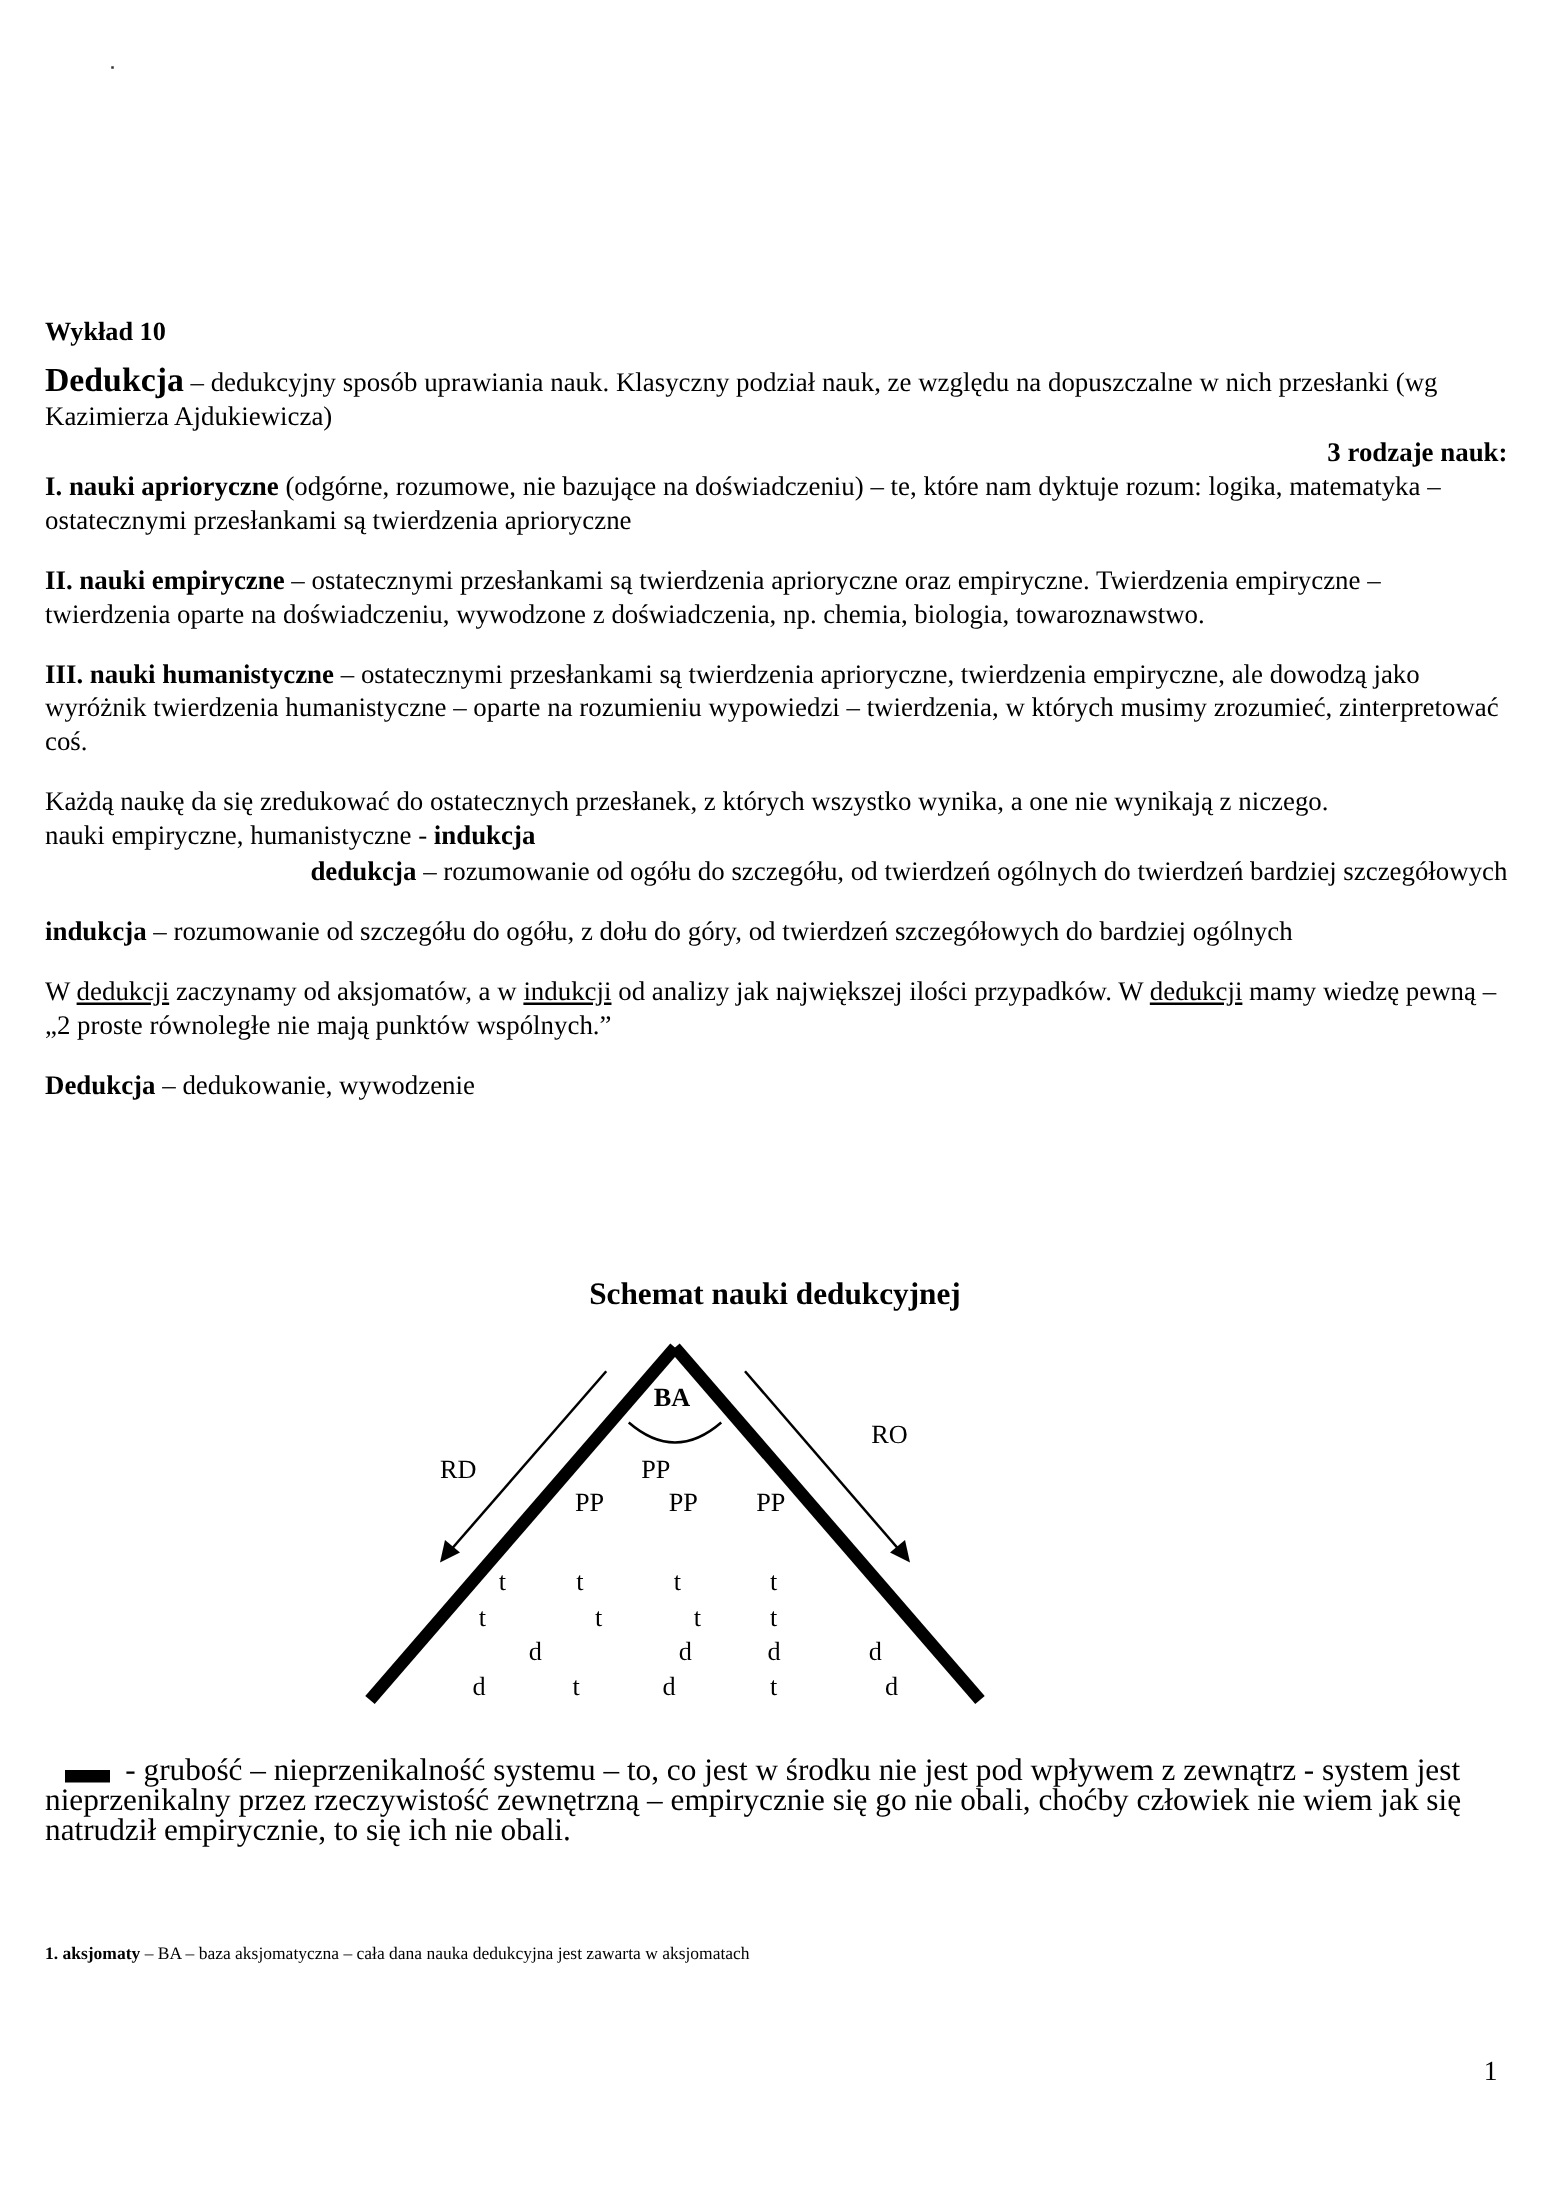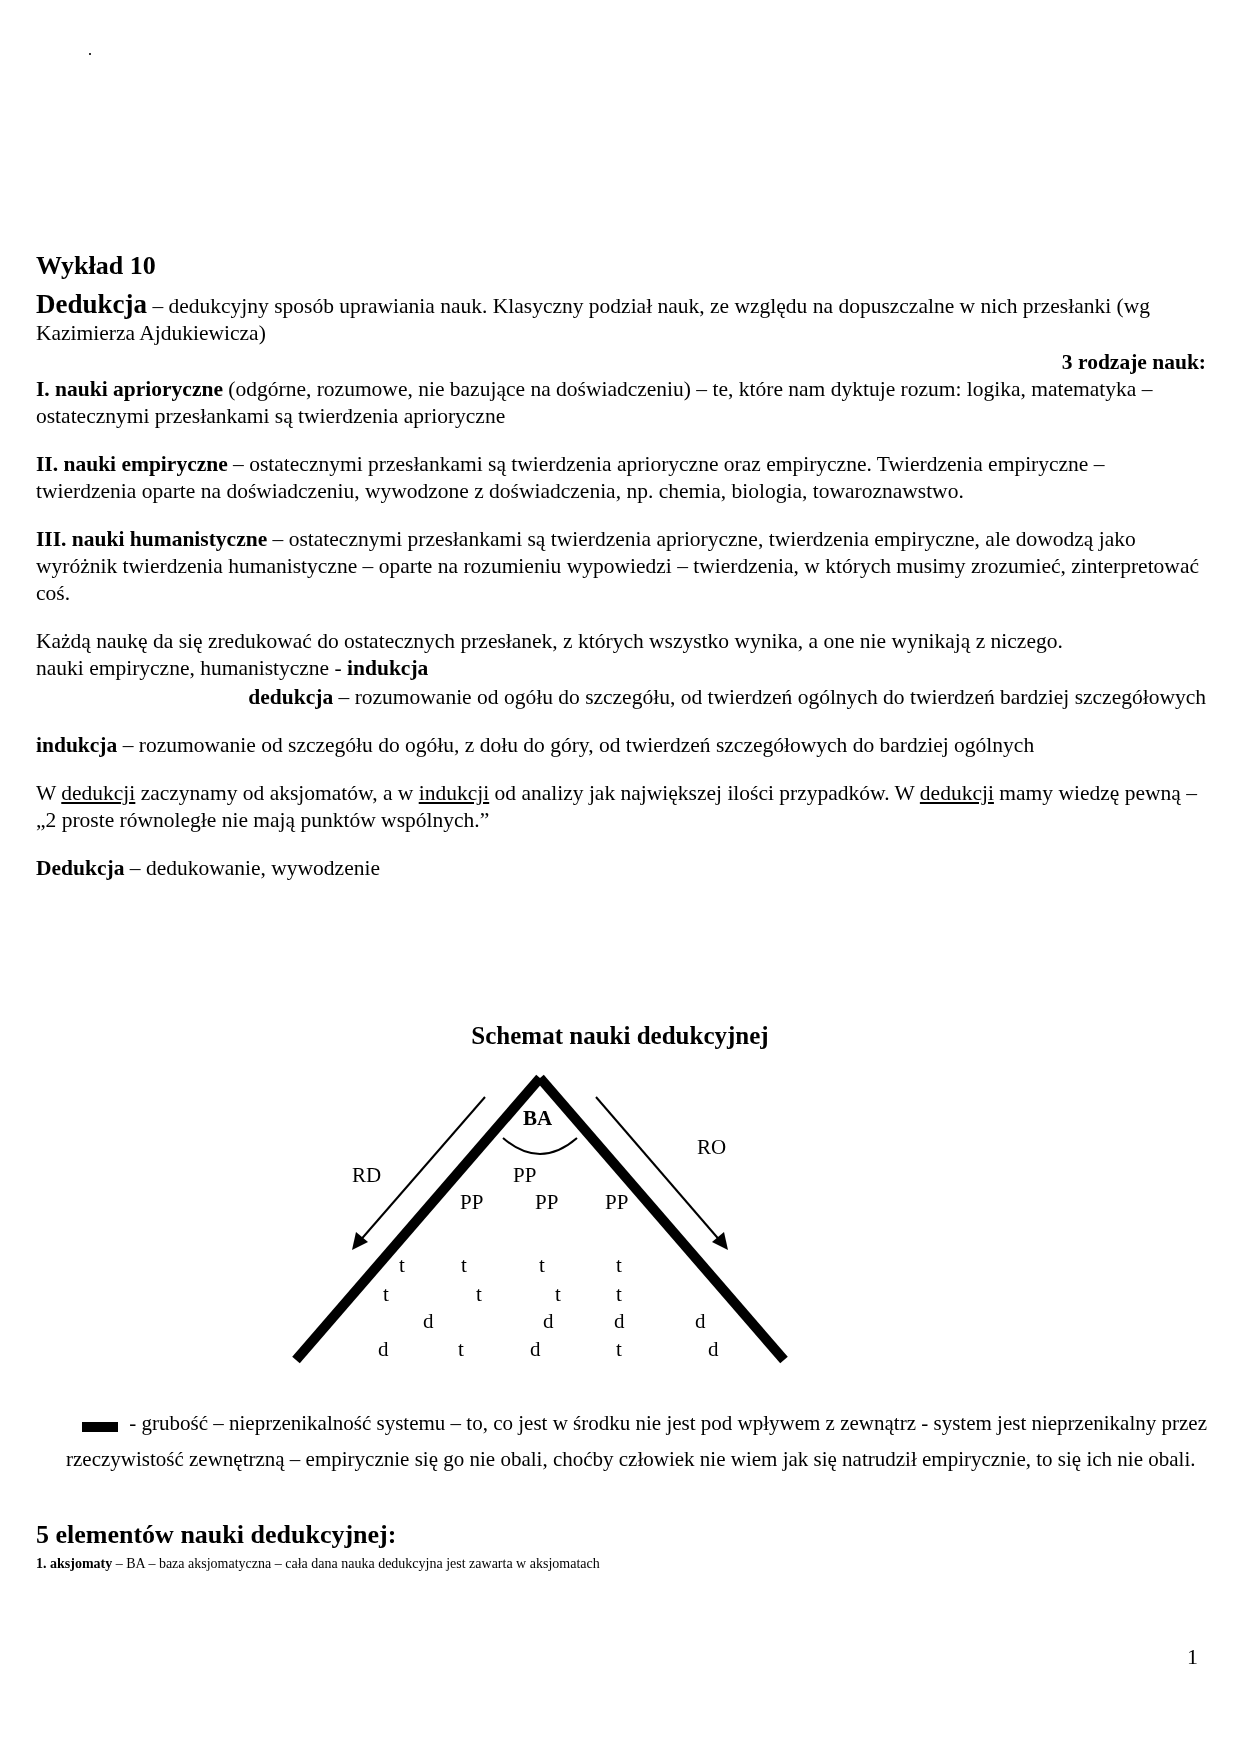--- a/index.html
+++ b/index.html
@@ -2,31 +2,31 @@
 <html><head>
 <meta charset="utf-8">
 <style>
   html, body { margin: 0; padding: 0; background: #ffffff; }
   body { width: 1240px; height: 1754px; position: relative; overflow: hidden;
          font-family: "Liberation Serif", "DejaVu Serif", serif; color: #000; }
   .page { position: absolute; left: 0; top: 0; width: 1240px; height: 1754px; }
   .dot { position: absolute; left: 89px; top: 53px; width: 2px; height: 2px; background: #333; }
   .content { position: absolute; left: 36px; top: 252px; width: 1170px; font-size: 21.5px; line-height: 27px; }
   .p { margin: 0; }
-  .title { font-weight: bold; font-size: 26px; margin-bottom: 10px; }
+  .title { font-weight: bold; font-size: 21px; margin-bottom: 10px; }
   .bigbold { font-weight: bold; font-size: 27px; }
   b { font-weight: bold; }
   u { text-decoration: underline; }
   .gap8 { margin-top: 21px; }
   .gap12 { margin-top: 2px; text-align: right; }
   .diagram-title { position: absolute; left: 0; width: 680px; top: 1022px; left: 280px; text-align: center;
                    font-weight: bold; font-size: 25px; width: 680px; }
   .dlabel { position: absolute; font-size: 21px; line-height: 21px; }
   .dlabel.bold { font-weight: bold; }
-  .legend { position: absolute; left: 36px; top: 1405px; width: 1170px; font-size: 21px; line-height: 36px; margin-left: 30px; }
+  .legend { position: absolute; left: 36px; top: 1405px; width: 1170px; font-size: 25px; line-height: 24px; }
   .legend-bar { display: inline-block; width: 36px; height: 10px; background: #000; vertical-align: -2px; margin-left: 16px; margin-right: 6px; }
   .section-heading { position: absolute; left: 36px; top: 1520px; font-size: 26px; font-weight: bold; }
   .item1 { position: absolute; left: 36px; top: 1556px; font-size: 14px; }
   .page-number { position: absolute; right: 42px; top: 1644px; font-size: 22px; }
 </style>
 </head>
 <body>
 
 <div class="page">
   <div class="dot"></div>
@@ -113,19 +113,18 @@
   <div class="dlabel" style="left:378px; top:1339px;">d</div>
   <div class="dlabel" style="left:458px; top:1339px;">t</div>
   <div class="dlabel" style="left:530px; top:1339px;">d</div>
   <div class="dlabel" style="left:616px; top:1339px;">t</div>
   <div class="dlabel" style="left:708px; top:1339px;">d</div>
 
   <p class="p legend">
     <span class="legend-bar"></span><span> - grubość – nieprzenikalność systemu – to, co jest w środku nie jest pod wpływem z zewnątrz - system jest nieprzenikalny przez  rzeczywistość zewnętrzną – empirycznie się go nie obali, choćby człowiek nie wiem jak się natrudził empirycznie, to się ich nie obali.</span>
   </p>
 
-  <div class="section-heading">5 elementów nauki dedukcyjnej:</div>
   <div class="item1">
     <b>1. aksjomaty</b><span> – BA – baza aksjomatyczna – cała dana nauka dedukcyjna jest zawarta w aksjomatach</span>
   </div>
 
   <div class="page-number">1</div>
 </div>
 
 </body></html>

